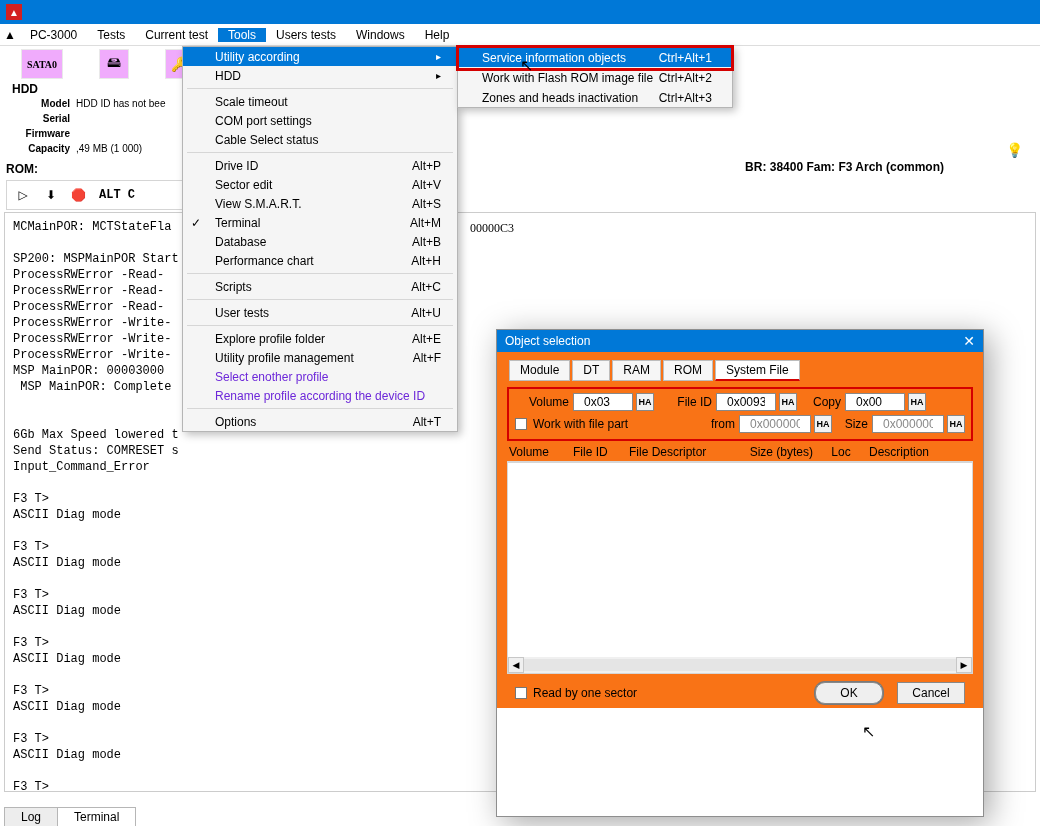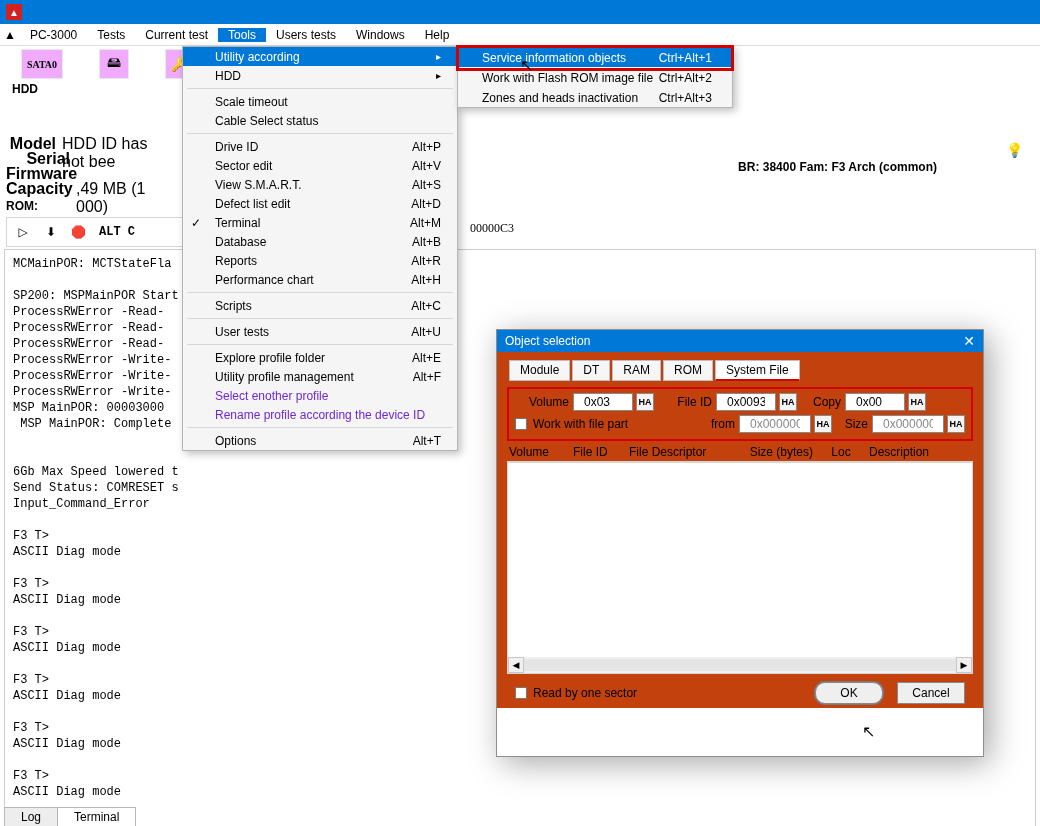--- a/index.html
+++ b/index.html
@@ -7,28 +7,28 @@
   .titlebar { background:#0078d7; color:#fff; height:24px; display:flex; align-items:center; padding:0 6px; }
   .titlebar .app-icon { width:16px; height:16px; background:#d32020; margin-right:6px; display:inline-flex; align-items:center; justify-content:center; color:#fff; font-size:10px; }
   .menubar { background:#fff; height:22px; border-bottom:1px solid #ddd; display:flex; align-items:center; }
   .menubar .item { padding:0 10px; height:22px; line-height:22px; cursor:default; }
   .menubar .item.active { background:#0078d7; color:#fff; }
   .toolbar { height:36px; display:flex; align-items:center; padding:0 3px; }
   .tool-btn { width:30px; height:30px; border:1px solid #e9e9e9; margin:0 18px; background:#f0abfc; display:flex; align-items:center; justify-content:center; font-size:14px; }
   .label-hdd { font-weight:700; padding:0 6px; }
 
   .info-area { display:flex; }
-  .info-left { width:180px; border-right:0; padding:2px 6px; font-size:16px;margin-top:37px; }
+  .info-left { width:180px; border-right:0; padding:2px 6px; font-size:10px; }
   .info-left .row { display:flex; height:15px; }
   .info-left .lbl { width:64px; text-align:right; font-weight:700; margin-right:6px; }
 
   .rom-row { display:flex; align-items:center; padding:2px 6px; }
   .rom-label { font-weight:700; margin-right:6px; }
   .rom-lamp { position:absolute; right:16px; top:142px; font-size:14px; }
-  .brfam { position:absolute; right:103px; top:160px; font-weight:600; font-size:12px; }
+  .brfam { position:absolute; right:96px; top:160px; font-weight:600; font-size:12px; }
 
   .small-toolbar { display:flex; align-items:center; border:1px solid #d5d5d5; margin:2px 6px; height:30px; padding:0 2px; width:240px; }
   .small-toolbar .tb { width:28px; height:24px; display:flex; align-items:center; justify-content:center; }
   .small-toolbar .alttxt { font-family:"Consolas","Courier New",monospace; font-weight:700; padding:0 6px; }
 
   .content { border:1px solid #ccc; margin:0 4px; height:580px; overflow:hidden; position:relative; background:#fff; }
   .content pre.term { font-family:"Consolas","Courier New",monospace; font-size:12px; padding:6px 8px; margin:0; line-height:16px; white-space:pre; }
 
   .tabs-bottom { position:absolute; bottom:0; left:4px; display:flex; }
   .tabs-bottom .tab { border:1px solid #b6b6b6; border-top:1px solid #b6b6b6; background:#ededed; padding:2px 16px; font-size:12px; border-bottom:none; margin-right:-1px; }
@@ -43,24 +43,24 @@
   .dropdown .sep { height:1px; background:#d6d6d6; margin:3px 4px; }
   .dropdown .check { position:absolute; left:8px; }
 
   
   .submenu { position:absolute; top:46px; left:457px; width:276px; background:#f5f5f5; border:1px solid #b5b5b5; box-shadow:3px 3px 8px rgba(0,0,0,0.25); z-index:60; }
   .submenu .mi { display:flex; justify-content:space-between; padding:4px 20px 4px 24px; height:20px; font-size:12px; }
   .submenu .mi.hov { background:#0078d7; color:#fff; }
   .submenu .annot { position:absolute; border:3px solid #d40000; top:-2px; left:-2px; right:-2px; height:26px; pointer-events:none; }
 
   
-  .dialog { position:absolute; top:329px; left:496px; width:488px; height:428px; border:1px solid #8e8e8e; background:#fff; box-shadow:6px 6px 30px rgba(0,0,0,.35); z-index:80; }
+  .dialog { position:absolute; top:329px; left:496px; width:488px; height:488px; border:1px solid #8e8e8e; background:#fff; box-shadow:6px 6px 30px rgba(0,0,0,.35); z-index:80; }
   .dlg-title { background:#0078d7; color:#fff; height:22px; display:flex; align-items:center; justify-content:space-between; padding:0 8px; font-size:12px; }
   .dlg-title .close { font-size:14px; }
-  .dlg-body { padding:4px 6px; background:#c2410c; height:356px; }
+  .dlg-body { padding:4px 6px; background:#f97316; height:356px; }
   .dlg-tabs { display:flex; gap:0; margin:4px 0 6px 6px; }
   .dlg-tabs .tab { border:1px solid #bdbdbd; padding:2px 10px; font-size:12px; background:#f6f6f6; margin-right:2px; cursor:default; }
   .dlg-tabs .tab.active { background:#fff; border-bottom:2px solid #d40000; }
 
   .red-box { border:2px solid #d40000; padding:4px 6px 2px 6px; margin:0 4px; }
   .formrow { display:flex; align-items:center; gap:4px; margin-bottom:4px; }
   .formrow .lbl { width:54px; text-align:right; font-size:12px; }
   .inp { border:1px solid #888; height:18px; font-size:12px; padding:0 10px; width:72px; background:#fff; }
   .inp.w60{width:60px;}
   .hexbtn { width:18px; height:18px; border:1px solid #888; background:#f3f3f3; font-size:9px; display:inline-flex; align-items:center; justify-content:center; margin-left:-1px; font-weight:700}
@@ -112,52 +112,48 @@
     <div class="mi">
       <span>HDD</span>
       <span class="arrow">▸</span>
     </div>
     <div class="sep"></div>
     <div class="mi">
       <span>Scale timeout</span>
       <span></span>
     </div>
     <div class="mi">
+      <span>COM port settings</span>
+      <span></span>
+    </div>
+    <div class="mi">
       <span>Cable Select status</span>
       <span></span>
     </div>
     <div class="sep"></div>
     <div class="mi">
       <span>Drive ID</span>
       <span>Alt+P</span>
     </div>
     <div class="mi">
       <span>Sector edit</span>
       <span>Alt+V</span>
     </div>
     <div class="mi">
       <span>View S.M.A.R.T.</span>
       <span>Alt+S</span>
-    </div>
-    <div class="mi">
-      <span>Defect list edit</span>
-      <span>Alt+D</span>
     </div>
     <div class="mi">
       <span class="check">✓</span>
       <span>Terminal</span>
       <span>Alt+M</span>
     </div>
     <div class="mi">
       <span>Database</span>
       <span>Alt+B</span>
-    </div>
-    <div class="mi">
-      <span>Reports</span>
-      <span>Alt+R</span>
     </div>
     <div class="mi">
       <span>Performance chart</span>
       <span>Alt+H</span>
     </div>
     <div class="sep"></div>
     <div class="mi">
       <span>Scripts</span>
       <span>Alt+C</span>
     </div>

